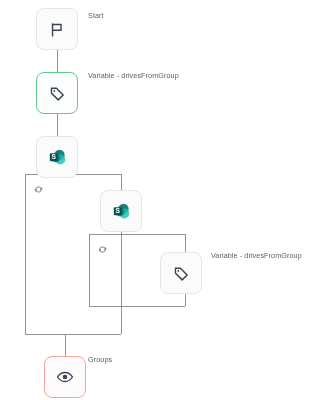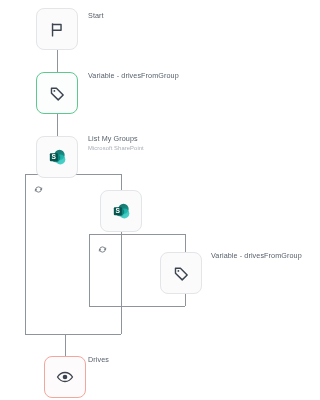--- a/index.html
+++ b/index.html
@@ -207,27 +207,23 @@
   </span>
 
   <div class="label" style="left:88px; top:11px;">
     <span class="title">Start</span>
   </div>
 
   <div class="label" style="left:88px; top:71px;">
     <span class="title">Variable - drivesFromGroup</span>
   </div>
 
-  <div class="label" style="left:88px; top:134px;">
-    <span class="title">List My Groups</span>
-    <span class="subtitle">Microsoft SharePoint</span>
-  </div>
 
 
   <div class="label" style="left:211px; top:251px;">
     <span class="title">Variable - drivesFromGroup</span>
   </div>
 
   <div class="label" style="left:88px; top:355px;">
-    <span class="title">Drives</span>
+    <span class="title">Groups</span>
   </div>
 
 </div>
 
 </body></html>

